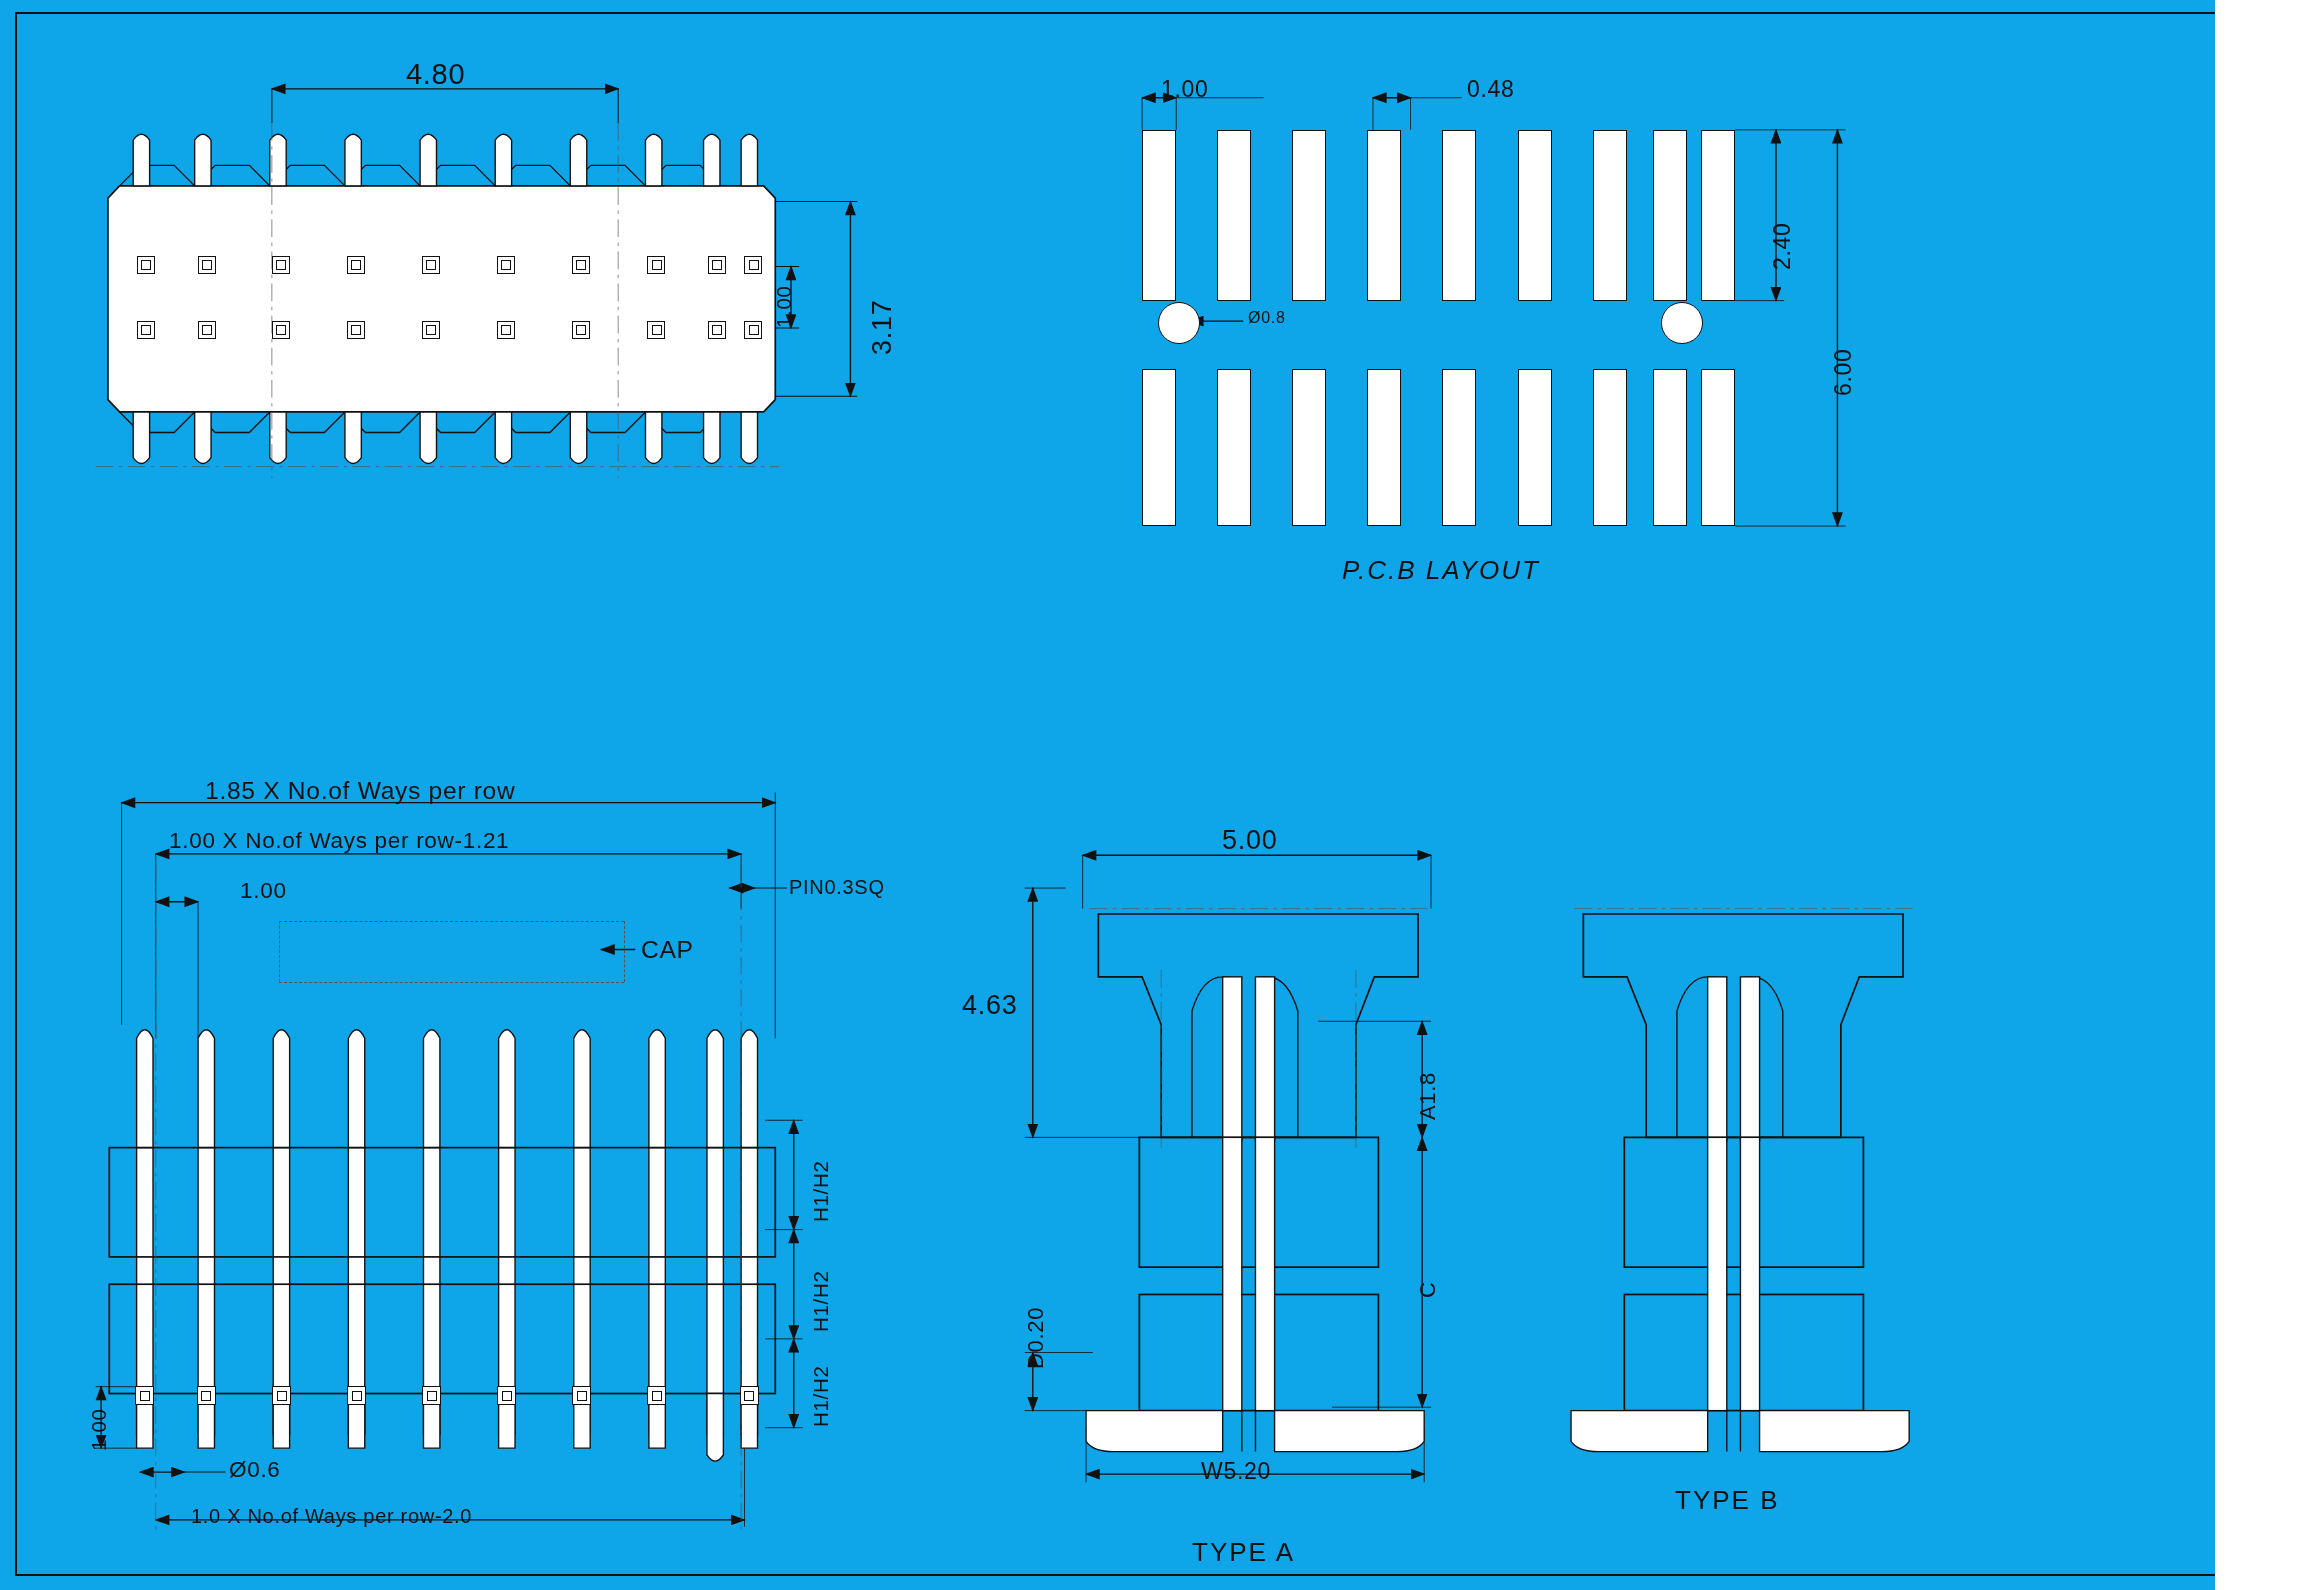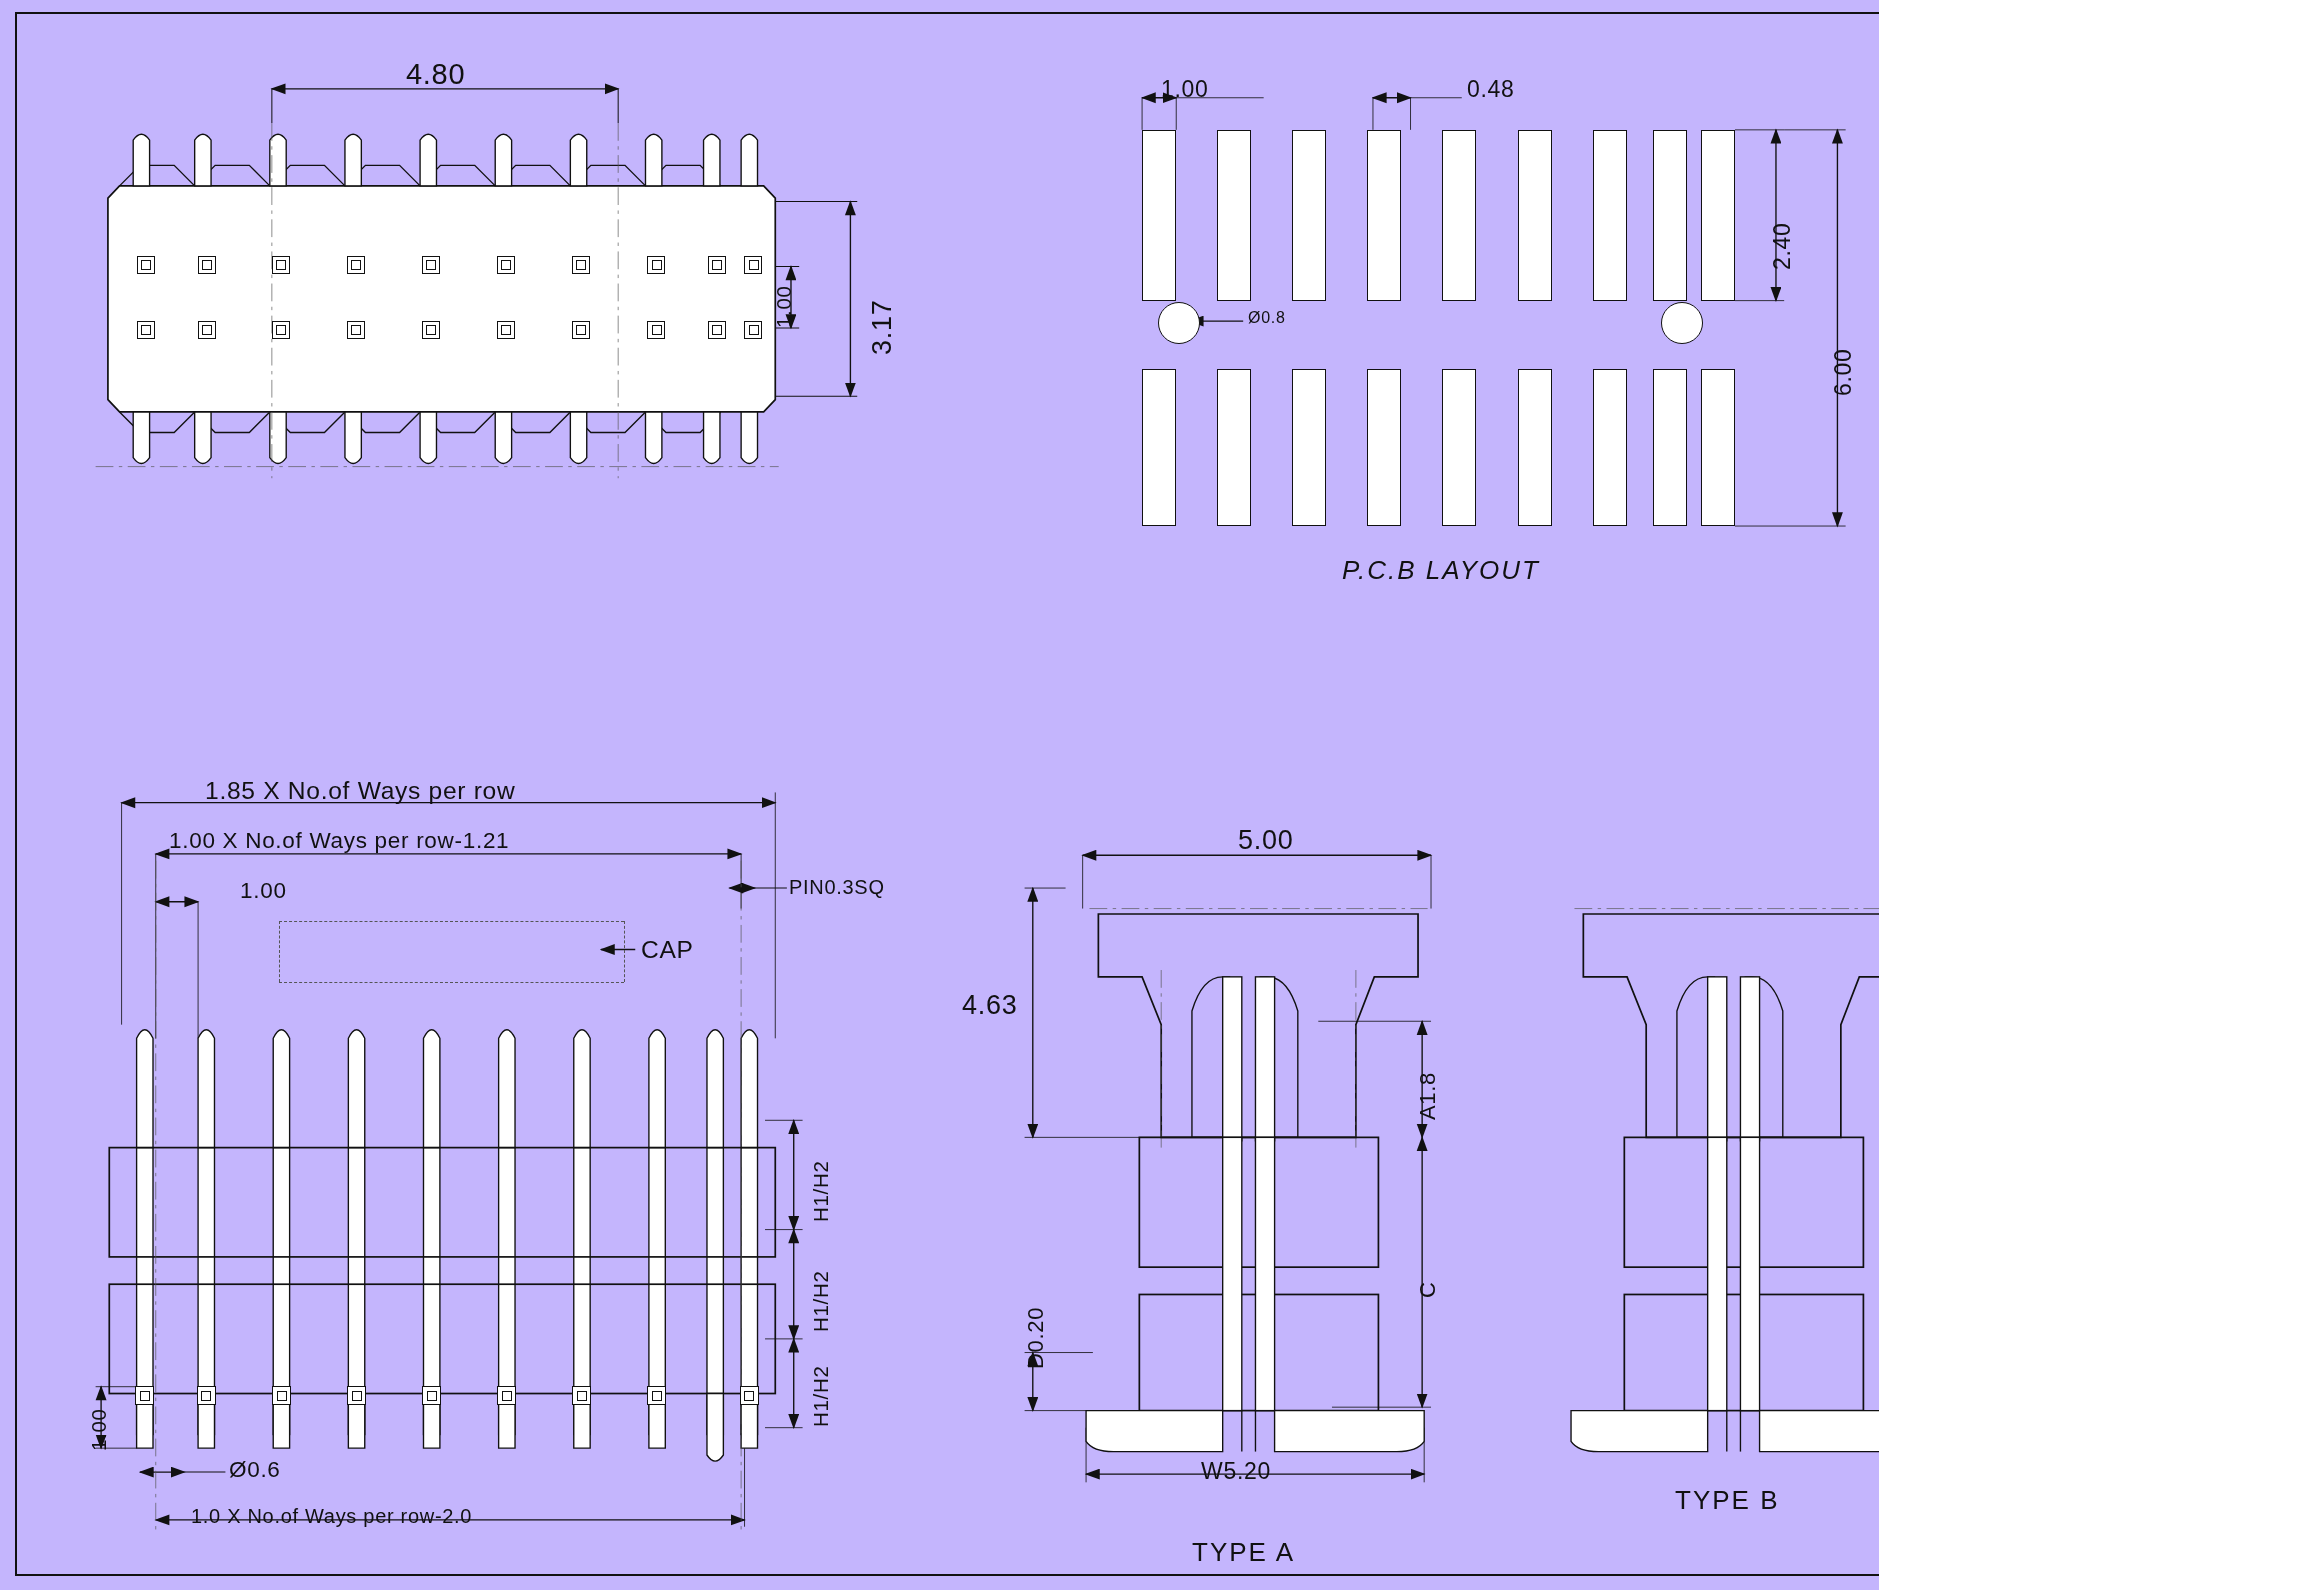--- a/index.html
+++ b/index.html
@@ -1,21 +1,22 @@
 <!DOCTYPE html>
 <html style="font-size:11px"><head>
 <meta charset="utf-8">
 <style>
   html,body{margin:0;padding:0;background:#ffffff;}
   body{font-family:"Liberation Sans", sans-serif;}
   #sheet{
     position:relative;
-    width:1879px;height:1591px;
-    background:#c4b5fd;
+    width:2207px;height:1591px;
+    background:#0ea5e9;
     overflow:hidden;
+    padding-left:8px;
   }
   #frame{
     position:absolute;left:15px;top:12.3px;
     width:2287px;height:1564px;
     border:2px solid #111;
     box-sizing:border-box;
   }
   .lbl{
     position:absolute;
     font-family:"Liberation Sans", sans-serif;
@@ -401,21 +402,21 @@
         <rect x="1790" y="1665" width="28" height="400"></rect>
         <rect x="1838" y="1665" width="28" height="400"></rect>
       </g>
 
       <path d="M1590,2065 L1590,2110 Q1600,2125 1630,2125 L1790,2125 L1790,2065 Z" fill="#fff" stroke="#111" stroke-width="2"></path>
       <path d="M1866,2065 L1866,2125 L2045,2125 Q2075,2125 2085,2110 L2085,2065 Z" fill="#fff" stroke="#111" stroke-width="2"></path>
       <line x1="1818" y1="2065" x2="1818" y2="2125" stroke="#111" stroke-width="2"></line>
       <line x1="1838" y1="2065" x2="1838" y2="2125" stroke="#111" stroke-width="2"></line>
     </svg>
 
-    <div class="lbl" style="left:1222px;top:825px;font-size:27px;margin-left:16px;">5.00</div>
+    <div class="lbl" style="left:1222px;top:825px;font-size:27px;">5.00</div>
     <div class="lbl" style="left:962px;top:990px;font-size:27px;">4.63</div>
     <div class="lbl vert" style="left:1415px;top:1120px;font-size:22px;">A1.8</div>
     <div class="lbl vert" style="left:1415px;top:1298px;font-size:22px;">C</div>
     <div class="lbl vert" style="left:1023px;top:1369px;font-size:22px;">D0.20</div>
     <div class="lbl" style="left:1201px;top:1458px;font-size:23px;">W5.20</div>
     <div class="lbl" style="left:1192px;top:1537px;font-size:26px;letter-spacing:2px;">TYPE A</div>
   </div>
 
   <div>
     <svg width="2319" height="1591" viewBox="0 0 3395 2329">

